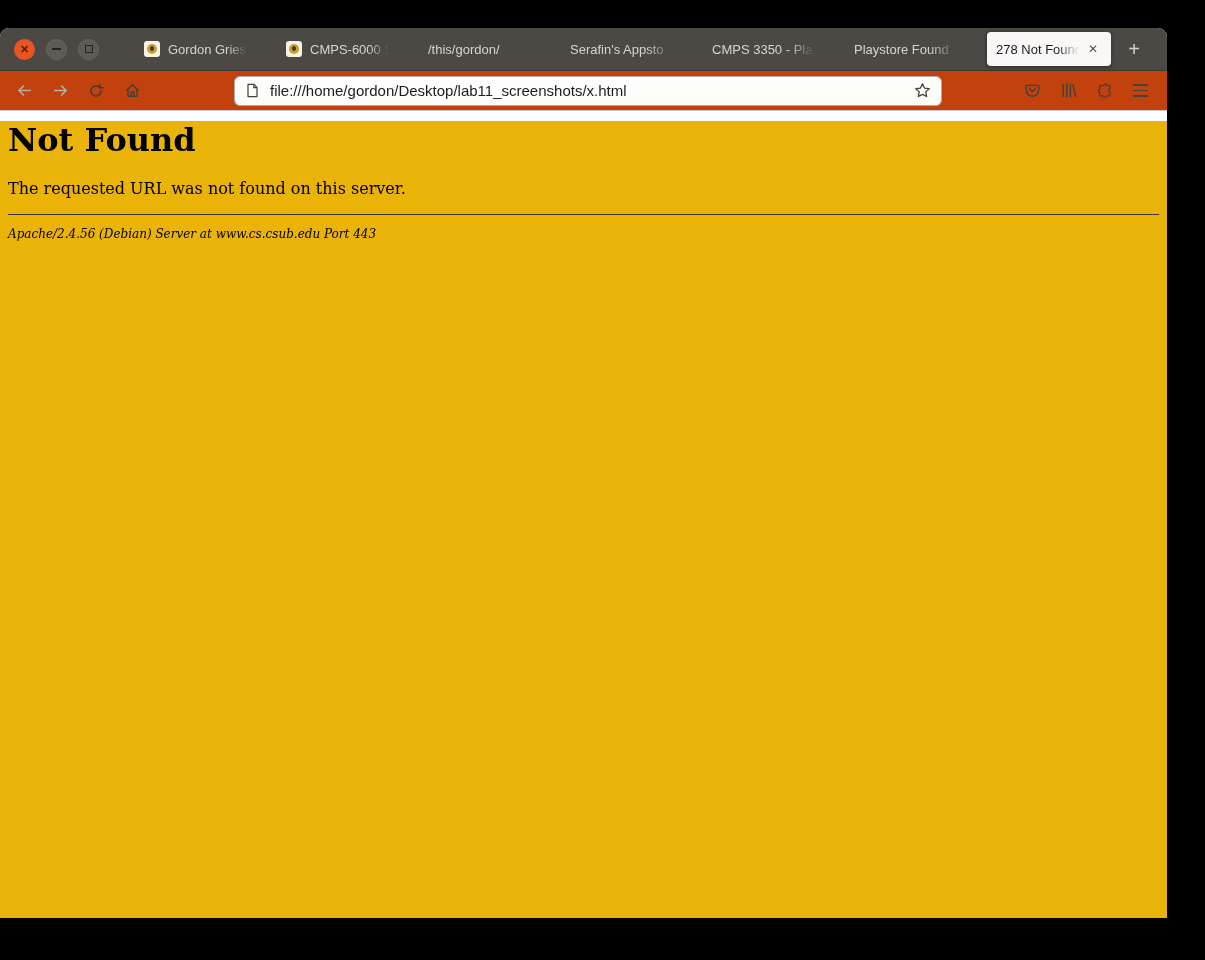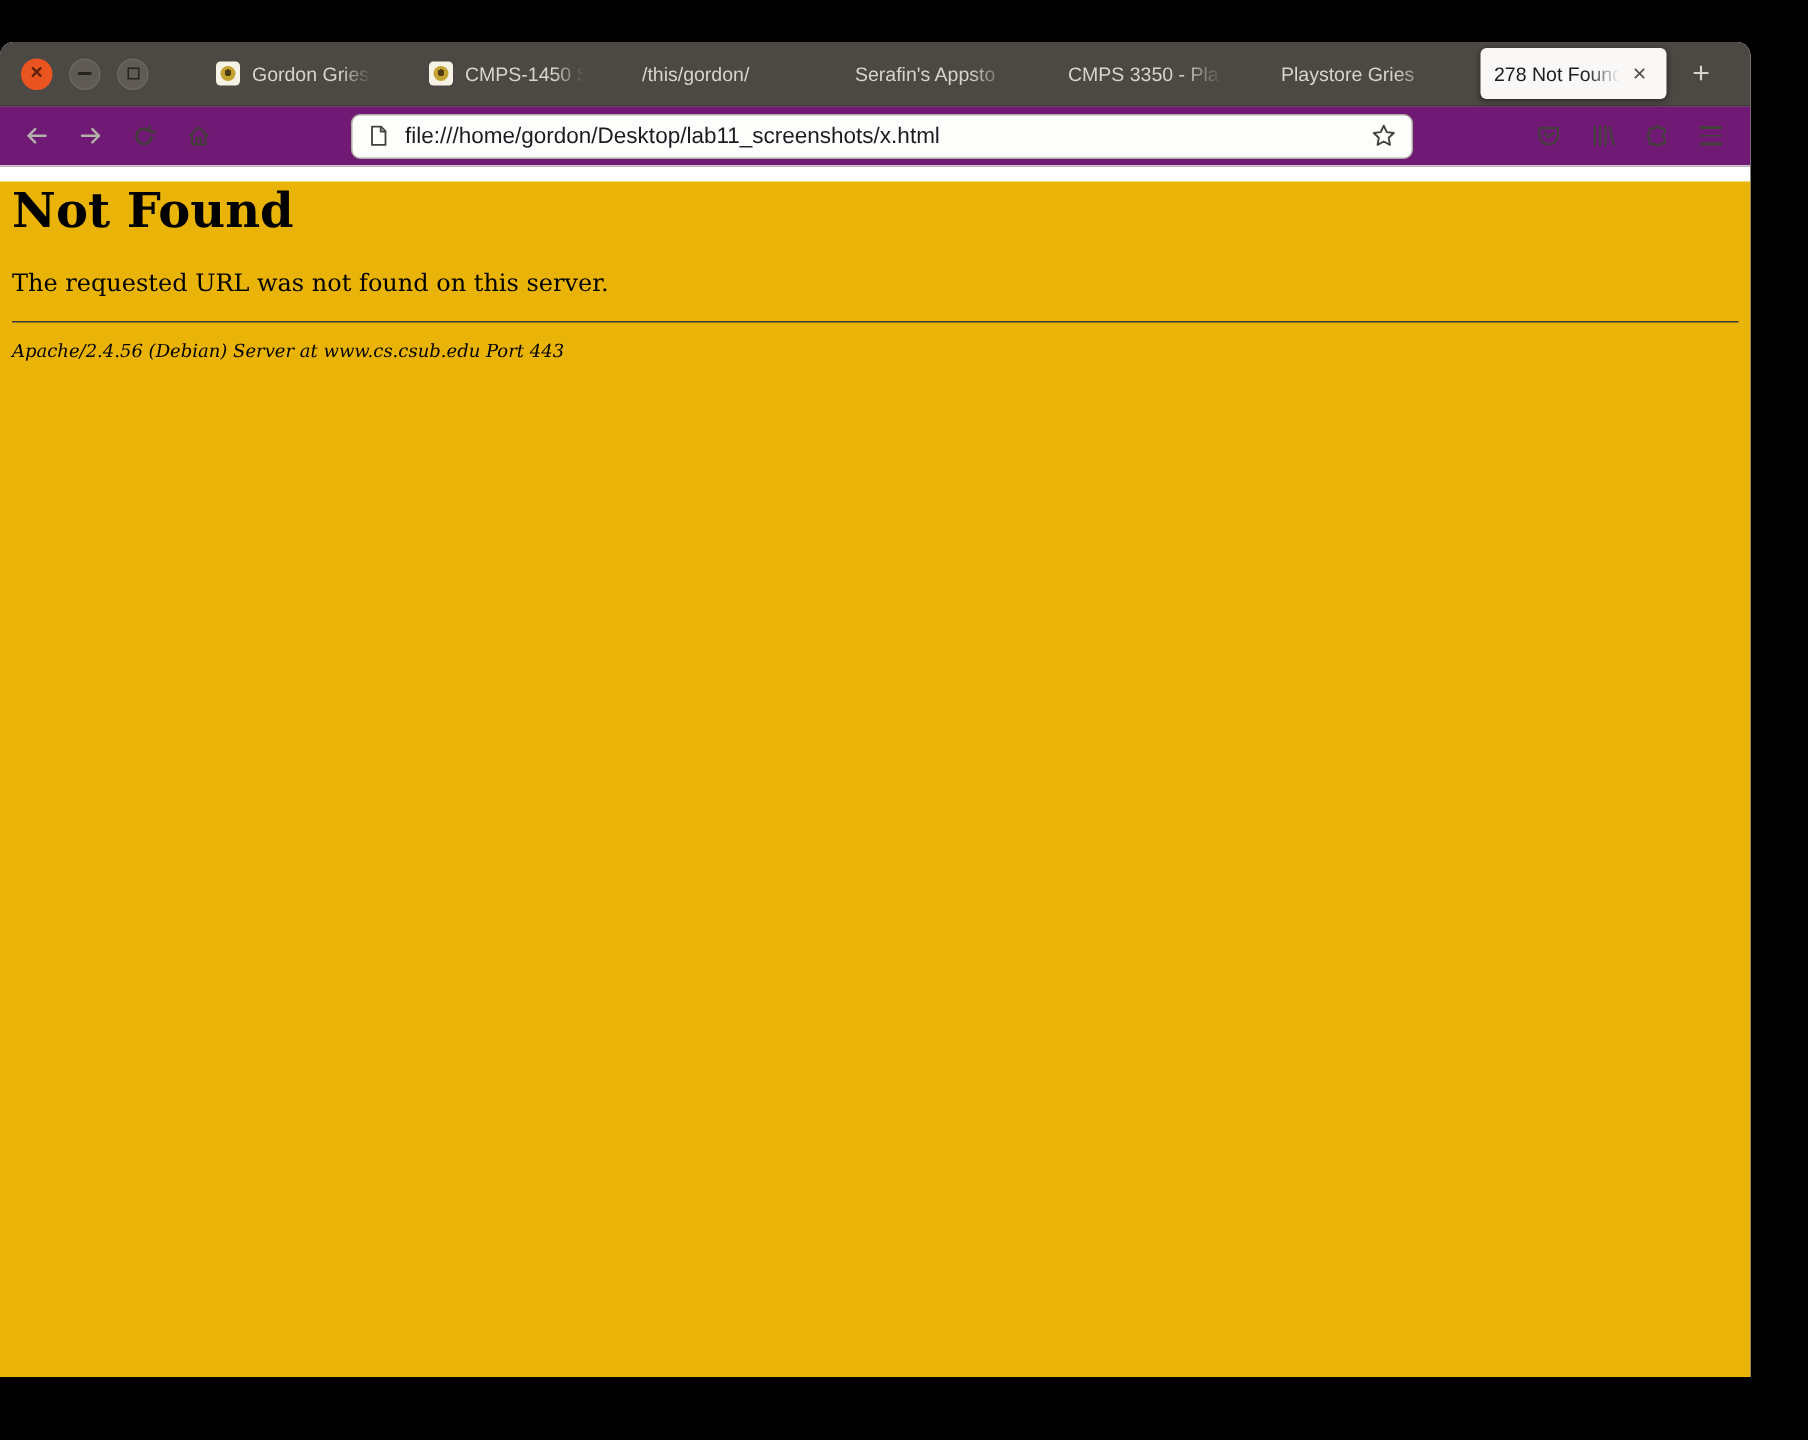--- a/index.html
+++ b/index.html
@@ -66,21 +66,21 @@
   }
   .strip-btn {
     width:30px; height:30px; display:flex; align-items:center; justify-content:center;
     color:#d7d4ce; border-radius:4px; flex:none; cursor:default;
   }
   .newtab { font-size:20px; font-weight:300; margin-left:8px; }
   .chev-down { margin-left:10px; }
 
   
   .navbar {
-    height:40px; background:#701a75; border-bottom:1px solid #ccc9c3;
+    height:40px; background:#c2410c; border-bottom:1px solid #ccc9c3;
     display:flex; align-items:center; padding:0 12px 0 8px;
   }
   .nav-btn {
     width:32px; height:30px; display:flex; align-items:center; justify-content:center;
     color:#413d37; border-radius:4px; flex:none; margin-right:4px; cursor:default;
   }
   .nav-btn.disabled { color:#b4b1ab; }
   .nav-btn svg, .strip-btn svg, .icon-btn svg { display:block; }
 
   .urlbar {
@@ -131,33 +131,33 @@
     <span class="ff-logo"></span>
     <span class="tb-sep"></span>
 
     <div class="tabs">
       <div class="tab">
         <span class="favicon"></span>
         <span class="tab-label">Gordon Gries</span>
       </div>
       <div class="tab">
         <span class="favicon"></span>
-        <span class="tab-label">CMPS-1450 S</span>
+        <span class="tab-label">CMPS-6000 S</span>
       </div>
       <div class="tab">
         <span class="tab-label">/this/gordon/</span>
       </div>
       <div class="tab">
         <span class="tab-label">Serafin's Appsto</span>
       </div>
       <div class="tab">
         <span class="tab-label">CMPS 3350 - Pla</span>
       </div>
       <div class="tab">
-        <span class="tab-label">Playstore Gries</span>
+        <span class="tab-label">Playstore Found</span>
       </div>
       <div class="tab active">
         <span class="tab-label">278 Not Found</span>
         <span class="tab-close">✕</span>
       </div>
     </div>
 
     <span class="strip-btn newtab">+</span>
     <span class="strip-btn chev-down">
       <svg width="14" height="14" viewBox="0 0 16 16" fill="none" stroke="currentColor" stroke-width="1.7" stroke-linecap="round" stroke-linejoin="round">

